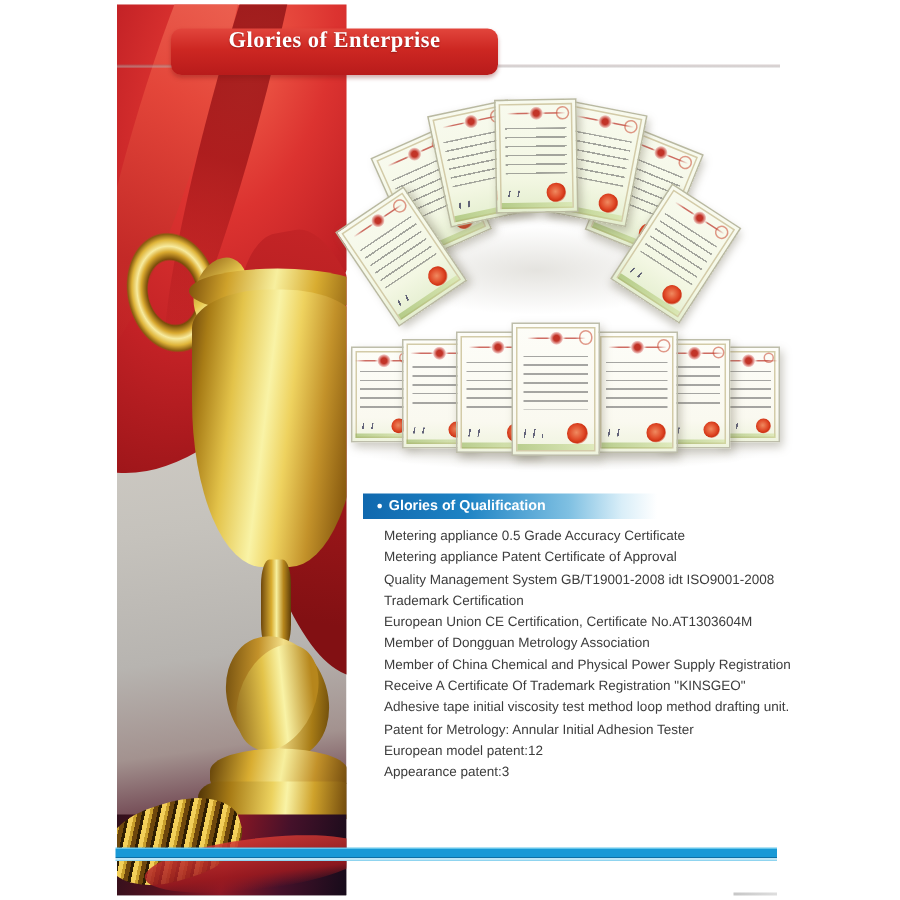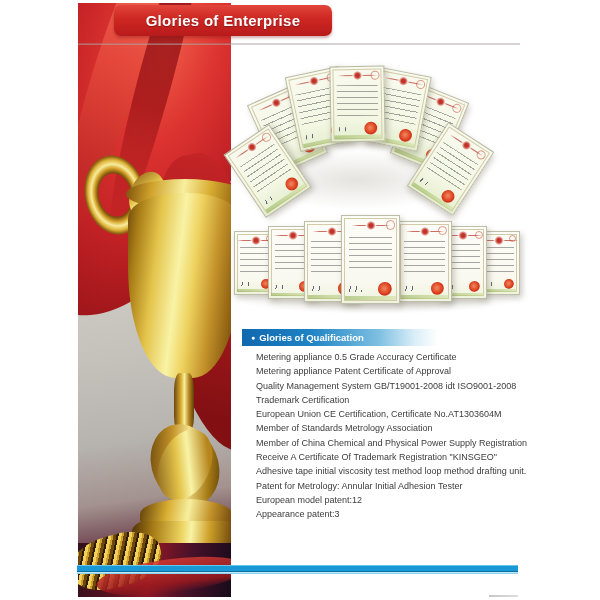--- a/index.html
+++ b/index.html
@@ -23,24 +23,24 @@
   .ph-knot{left:74px;top:420px;width:66px;height:84px;}
   .ph-knot::before{content:"";position:absolute;inset:0;transform:rotate(-22deg);border-radius:50%;background:linear-gradient(115deg,#5f3e08 5%,#c3922a 35%,#f3e08a 52%,#a87c16 75%,#4f3306 95%);}
   .ph-knot::after{content:"";position:absolute;inset:6% 12%;transform:rotate(24deg);border-radius:50%;background:linear-gradient(60deg,#6e470c,#e3c34a 40%,#f9f3a6 55%,#b6861c 80%);}
   .ph-baseflare{left:62px;top:496px;width:92px;height:30px;border-radius:50% 50% 30% 30%;background:linear-gradient(100deg,#5f3e08,#d9ad31 30%,#f7ef9e 52%,#c3922a 75%,#6e470c);}
   .ph-base{left:54px;top:518px;width:108px;height:36px;border-radius:14% 14% 48% 48% / 30% 30% 70% 70%;background:linear-gradient(95deg,#4f3306 0%,#a87c16 20%,#ecd25f 45%,#f9f3a6 54%,#cfa22b 70%,#6e470c 92%);}
   .ph-bottom{left:0;top:540px;width:100%;height:54px;background:linear-gradient(100deg,#30101c 0%,#5d1220 28%,#8c1724 48%,#45112a 72%,#160b1a 100%);}
   .ph-coil{left:-8px;top:532px;width:92px;height:52px;transform:rotate(-16deg);border-radius:45%;background:repeating-linear-gradient(118deg,#f3d05a 0 3px,#caa02c 3px 5px,#6e470c 5px 8px,#2e1d03 8px 10px);}
   .ph-swirl{left:18px;top:556px;width:150px;height:34px;transform:rotate(-7deg);border-radius:50%;background:linear-gradient(to bottom,#d23a33,#9c1a1f 70%,rgba(120,15,18,0));opacity:.85;}
 
   
-  .header-banner{left:114px;top:5px;width:218px;height:31px;border-radius:7px;z-index:5;
+  .header-banner{left:114px;top:19px;width:218px;height:31px;border-radius:7px;z-index:5;
     background:linear-gradient(#e2453c 0%,#cd2722 45%,#b81b1b 100%);
     box-shadow:0 2px 3px rgba(120,20,20,.35);
-    display:flex;align-items:center;justify-content:center;}
+    display:flex;justify-content:center;font-family:Liberation Serif, serif;}
   .header-banner span{color:#fff;font-size:15px;font-weight:bold;letter-spacing:.3px;text-shadow:0 1px 1px rgba(90,10,10,.5);}
   .header-rule{left:78px;top:43px;width:442px;height:2px;z-index:4;background:linear-gradient(to bottom,rgba(150,125,125,.35),rgba(185,180,180,.6));}
 
   
   .cert{position:absolute;box-shadow:2px 3px 6px rgba(120,115,95,.4);}
   .fan .cert{width:53px;height:74px;background:linear-gradient(#f8faee 0%,#f3f7e3 70%,#e4eecf 100%);border:1px solid #b9b9a0;}
   .row .cert{background:linear-gradient(#fdfdf8 0%,#faf9f0 75%,#eef3dd 100%);border:1px solid #bdbdaa;}
   .cert .c-border{position:absolute;inset:2px;border:1px solid #d3cba8;}
   .cert .c-emblem{position:absolute;top:6%;left:50%;width:9px;height:9px;transform:translateX(-50%);border-radius:50%;background:radial-gradient(circle,#c23327 30%,rgba(204,51,51,.35) 60%,transparent 72%);}
   .cert .c-emblem::before{content:"";position:absolute;left:-15px;right:-15px;top:4px;height:1px;background:linear-gradient(to right,transparent,rgba(190,60,50,.75) 18% 34%,transparent 40% 60%,rgba(190,60,50,.75) 66% 82%,transparent);}
@@ -250,21 +250,21 @@
 <div class="abs section-banner">
   <span class="bullet">●</span><span>Glories of Qualification</span>
 </div>
 
 <div class="abs qual-list">
     <div class="q-item">Metering appliance 0.5 Grade Accuracy Certificate</div>
     <div class="q-item">Metering appliance Patent Certificate  of Approval</div>
     <div class="q-item">Quality Management System GB/T19001-2008 idt ISO9001-2008</div>
     <div class="q-item">Trademark Certification</div>
     <div class="q-item">European Union CE Certification, Certificate No.AT1303604M</div>
-    <div class="q-item">Member of Standards Metrology Association</div>
+    <div class="q-item">Member of Dongguan Metrology Association</div>
     <div class="q-item">Member of China Chemical and Physical Power Supply Registration</div>
     <div class="q-item">Receive A Certificate Of Trademark Registration "KINSGEO"</div>
     <div class="q-item">Adhesive tape initial viscosity test method loop method drafting unit.</div>
     <div class="q-item">Patent for Metrology: Annular Initial Adhesion Tester</div>
     <div class="q-item">European model patent:12</div>
     <div class="q-item">Appearance patent:3</div>
   </div>
 
 <div class="abs bottom-stripe"></div>
 <div class="abs bottom-corner"></div>

